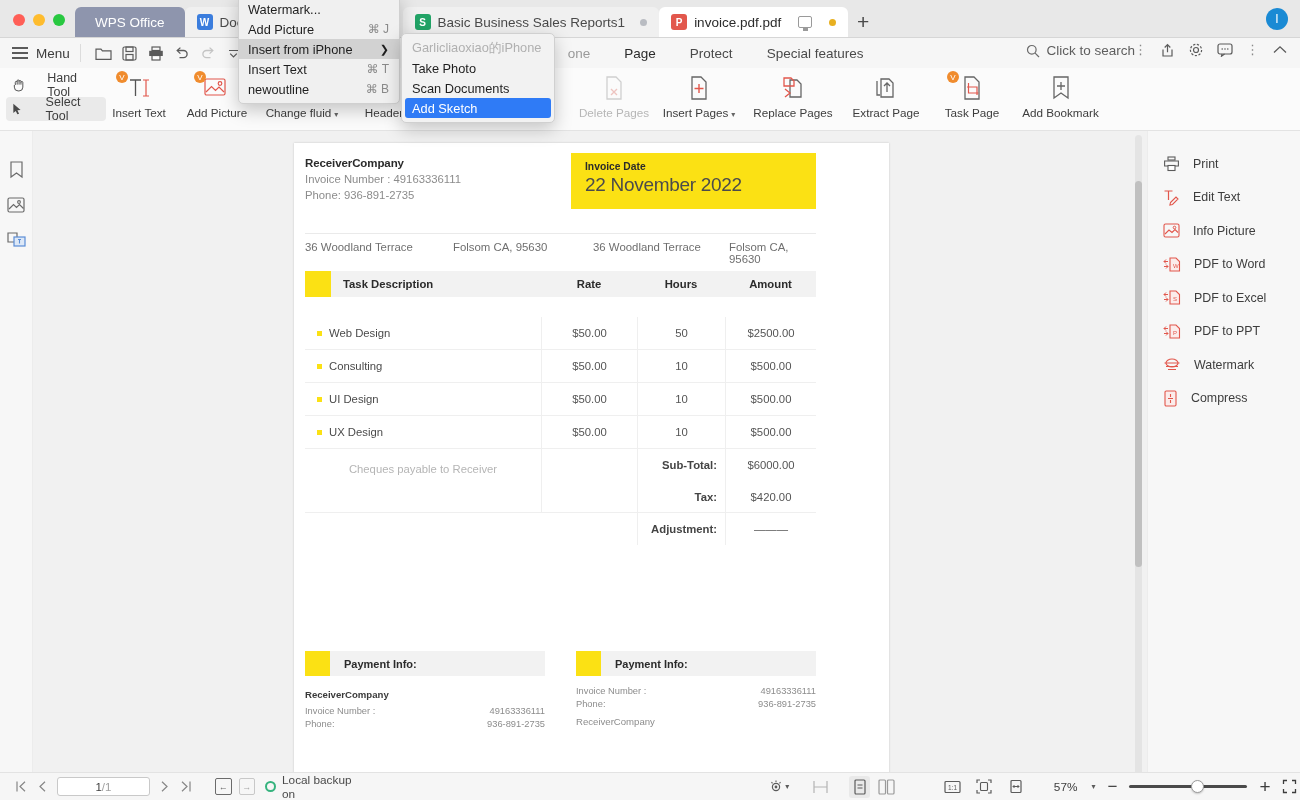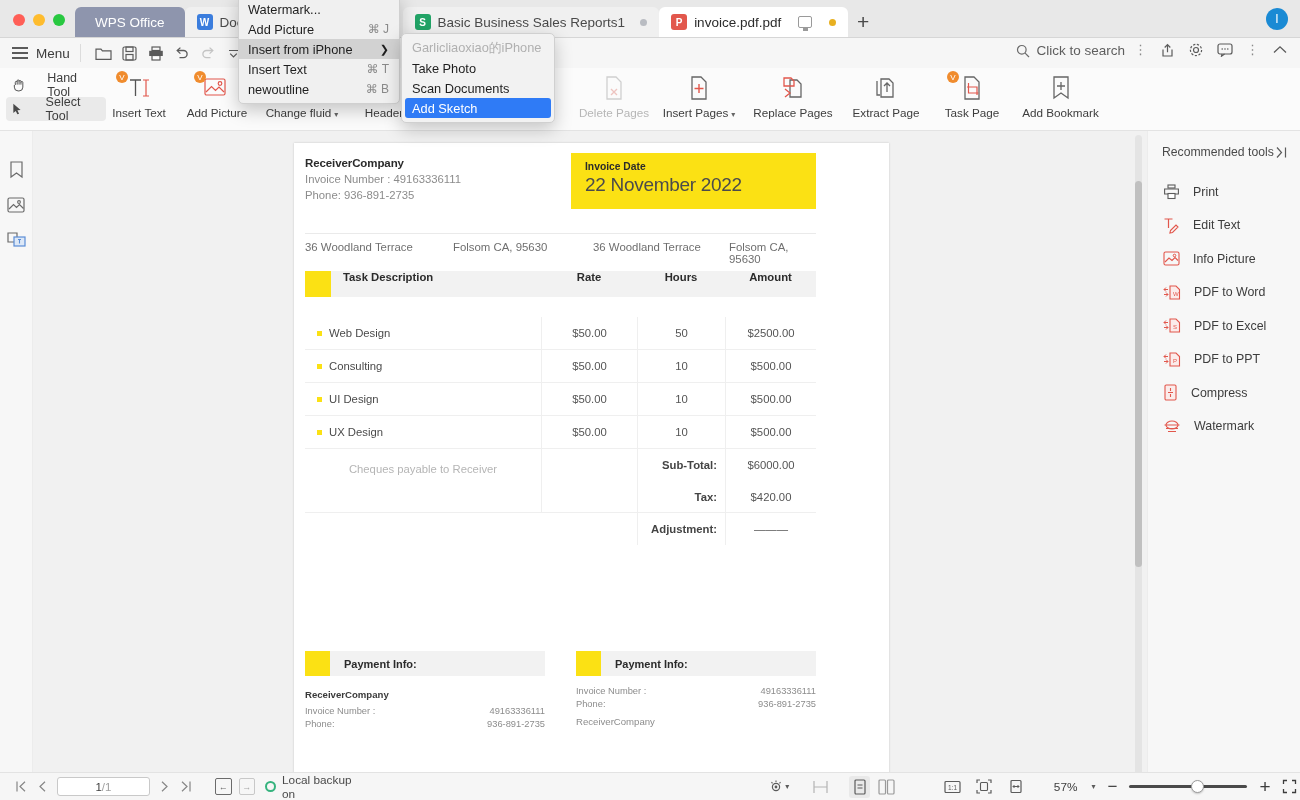--- a/index.html
+++ b/index.html
@@ -69,21 +69,21 @@
   .hamburger i { position: absolute; left: 0; width: 16px; height: 1.6px; background: #5b5b5b; }
   .hamburger i:nth-child(1) { top: 0; }
   .hamburger i:nth-child(2) { top: 5px; }
   .hamburger i:nth-child(3) { top: 10px; }
   .menulabel { margin-left: 8px; font-size: 13.5px; color: #3d3d3d; }
   .vsep { width: 1px; height: 18px; background: #dcdcdc; margin: 0 10px; }
   .qicon { width: 26px; height: 24px; display: flex; align-items: center; justify-content: center; }
   .ribbon-tabs { display: flex; align-items: center; gap: 34px; margin-left: 22px; font-size: 13.5px; color: #4a4a4a; }
   .ribbon-tabs .rt.sel { color: #2b2b2b; }
   .searchbox {
-    position: absolute; right: 175px; top: 5px; display: flex; align-items: center; gap: 6px;
+    position: absolute; right: 165px; top: 5px; display: flex; align-items: center; gap: 6px;
     font-size: 13.5px; color: #5e5e5e;
   }
   .topright-icons { position: absolute; right: 12px; top: 4px; display: flex; align-items: center; gap: 13px; }
 
   
   .ribbon {
     position: absolute; top: 68px; left: 0; width: 1300px; height: 63px;
     background: #fbfbfb; border-bottom: 1px solid #e3e3e3;
   }
   .lefttools { position: absolute; left: 6px; top: 5px; width: 100px; }
@@ -140,21 +140,21 @@
     position: absolute; left: 277px; top: 10px; width: 245px; height: 56px;
     background: #fbe114; padding: 8px 0 0 14px;
   }
   .inv-datelabel { font-size: 10.3px; font-weight: bold; color: #2b2b2b; }
   .inv-dateval { font-size: 19px; color: #4b4b4b; margin-top: 2px; letter-spacing: -.3px; }
   .hr { position: absolute; left: 11px; top: 90px; width: 511px; height: 1px; background: #eaeaea; }
   .addr-row { position: absolute; left: 11px; top: 98px; width: 511px; font-size: 11.4px; color: #6f6f6f; }
   .addr-row span { position: absolute; top: 0; }
 
   .tbl { position: absolute; left: 11px; top: 128px; width: 511px; }
-  .tbl-head { display: flex; height: 26px; background: #f2f2f2; align-items: flex-start; }
+  .tbl-head { display: flex; height: 26px; background: #f2f2f2; align-items: center; }
   .sw { width: 26px; height: 26px; background: #fbe114; flex: 0 0 26px; }
   .th { font-size: 11.3px; font-weight: bold; color: #2b2b2b; }
   .row { display: flex; height: 33px; align-items: center; border-bottom: 1px solid #efefef; }
   .row .c-desc { width: 236px; padding-left: 12px; font-size: 11.3px; color: #4a4a4a; display: flex; align-items: center; gap: 7px; }
   .bullet { width: 5px; height: 5px; background: #fbe114; flex: 0 0 5px; }
   .c-rate { width: 96px; text-align: center; font-size: 11.3px; color: #555; border-left: 1px solid #efefef; height: 33px; line-height: 33px; }
   .c-hours { width: 88px; text-align: center; font-size: 11.3px; color: #555; border-left: 1px solid #efefef; height: 33px; line-height: 33px; }
   .c-amt { width: 91px; text-align: center; font-size: 11.3px; color: #555; border-left: 1px solid #efefef; height: 33px; line-height: 33px; }
 
   .sumrow { display: flex; height: 32px; align-items: center; }
@@ -312,20 +312,26 @@
           <path d="M9.6 1.6l3.2 3-3.2 3" fill="none" stroke="#c4c4c4" stroke-width="1.3"></path>
         </svg>
     </div>
     <div class="qicon">
       <svg width="13" height="13" viewBox="0 0 13 13">
           <path d="M2 3.5h9M3.2 6.6l3.3 3.4 3.3-3.4" fill="none" stroke="#5b5b5b" stroke-width="1.2"></path>
         </svg>
     </div>
     <div class="vsep"></div>
 
+    <div class="ribbon-tabs" style="margin-left:300px;">
+      <span class="rt" style="color:#9a9a9a;">one</span>
+      <span class="rt sel">Page</span>
+      <span class="rt">Protect</span>
+      <span class="rt">Special features</span>
+    </div>
 
     <div class="searchbox">
       <svg width="14" height="14" viewBox="0 0 14 14">
           <circle cx="5.8" cy="5.8" r="4.3" fill="none" stroke="#6b6b6b" stroke-width="1.2"></circle>
           <path d="M9.1 9.1 13 13" stroke="#6b6b6b" stroke-width="1.2"></path>
         </svg>
       <span>Click to search</span>
     </div>
 
     <div class="topright-icons">
@@ -620,26 +626,20 @@
       </div>
     </div>
 
     <div class="scrollbar">
       <div class="scroll-track"></div>
       <div class="scroll-thumb"></div>
     </div>
   </div>
 
   <div class="rightpanel">
-    <div class="rp-head">
-      <span>Recommended tools</span>
-      <svg width="13" height="13" viewBox="0 0 13 13">
-          <path d="M2 1.5 6.5 6.5 2 11.5M10.5 1.5v10" fill="none" stroke="#5b5b5b" stroke-width="1.2"></path>
-        </svg>
-    </div>
     <div class="rp-list">
 
       <div class="rp-item">
         <svg width="17" height="16" viewBox="0 0 17 16">
             <rect x="5" y="1" width="7" height="3" fill="none" stroke="#5b5b5b" stroke-width="1.1"></rect>
             <path d="M1.6 5h13.8v5H1.6z" fill="none" stroke="#5b5b5b" stroke-width="1.1"></path>
             <rect x="5" y="9.5" width="7" height="5" fill="#fff" stroke="#5b5b5b" stroke-width="1.1"></rect>
           </svg>
         <span>Print</span>
       </div>
@@ -682,33 +682,33 @@
       <div class="rp-item">
         <svg width="18" height="17" viewBox="0 0 18 17">
             <path d="M7 2h6l3.5 3.5V15H7z" fill="#fbeceb" stroke="#e2574c" stroke-width="1.1"></path>
             <text x="10" y="12" font-size="6" fill="#e2574c" font-family="Liberation Sans">P</text>
             <path d="M1 5.5h4M3 3.5 1 5.5l2 2M5 10.5H1M3 8.5l2 2-2 2" fill="none" stroke="#e2574c" stroke-width="1"></path>
           </svg>
         <span>PDF to PPT</span>
       </div>
 
       <div class="rp-item">
+        <svg width="18" height="15" viewBox="0 0 18 15">
+            <ellipse cx="9" cy="6" rx="6" ry="4" fill="none" stroke="#e2574c" stroke-width="1.1"></ellipse>
+            <path d="M1.5 6h15M3 9.5h12M5 12.5h8" stroke="#e2574c" stroke-width="1.1"></path>
+          </svg>
+        <span>Watermark</span>
+      </div>
+
+      <div class="rp-item">
         <svg width="15" height="17" viewBox="0 0 15 17">
             <rect x="2" y="1" width="11" height="15" rx="1.2" fill="#fbeceb" stroke="#e2574c" stroke-width="1.1"></rect>
             <path d="M7.5 4v3M7.5 10v3M5 8.5h5" stroke="#e2574c" stroke-width="1.1"></path>
           </svg>
         <span>Compress</span>
-      </div>
-
-      <div class="rp-item">
-        <svg width="18" height="15" viewBox="0 0 18 15">
-            <ellipse cx="9" cy="6" rx="6" ry="4" fill="none" stroke="#e2574c" stroke-width="1.1"></ellipse>
-            <path d="M1.5 6h15M3 9.5h12M5 12.5h8" stroke="#e2574c" stroke-width="1.1"></path>
-          </svg>
-        <span>Watermark</span>
       </div>
 
     </div>
   </div>
 
   <div class="status">
     <div class="st-ic" style="margin-left:10px;">
       <svg width="12" height="13" viewBox="0 0 12 13">
           <path d="M2 1.5v10M10 1.8 5 6.5l5 4.7" fill="none" stroke="#868686" stroke-width="1.2"></path>
         </svg>

